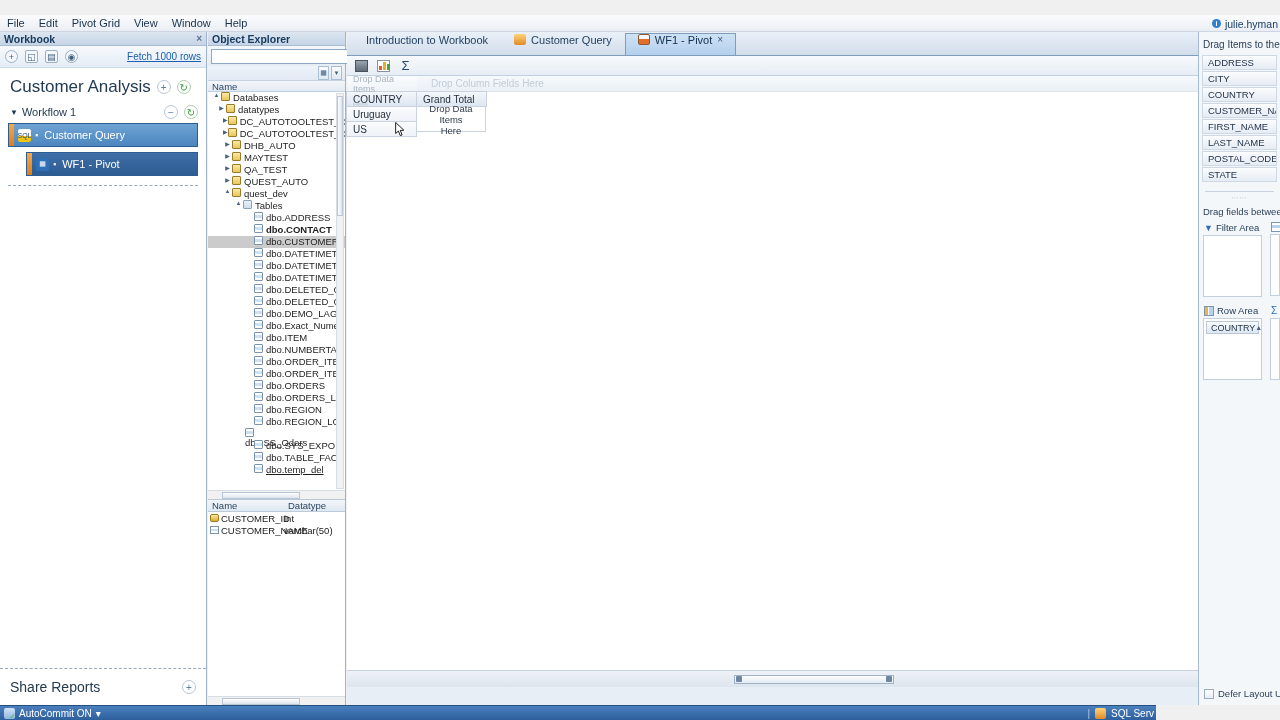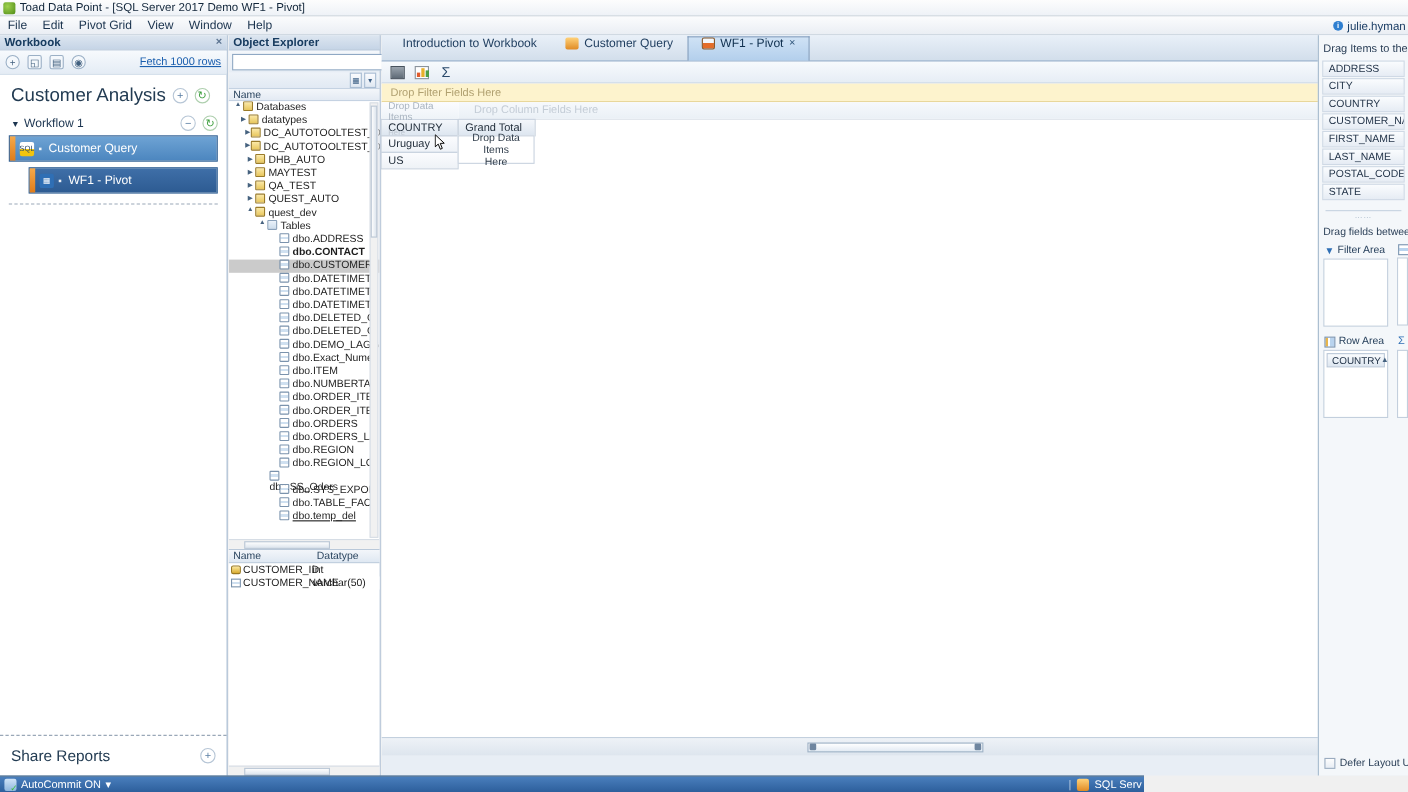--- a/index.html
+++ b/index.html
@@ -408,21 +408,21 @@
   }
   .cbox {
     width: 10px; height: 10px; border: 1px solid #9bacc0;
     background: linear-gradient(#fdfdfd,#e7edf4); flex: 0 0 auto;
   }
   .area-split { display: flex; }
   .area-split > div { flex: 1; min-width: 0; }
 
   
   .statusbar {
-    position: absolute; left: 0; bottom: 0; width: 1040px; height: 15px;
+    position: absolute; left: 0; bottom: 0; width: 1156px; height: 15px;
     background: linear-gradient(#4a7fbd,#2d5f9c);
     border-top: 1px solid #23507f;
     display: flex; align-items: center; color: #fff; font-size: 10px;
   }
   .sb-left { display: flex; align-items: center; gap: 4px; padding-left: 4px; }
   .sb-ico {
     width: 11px; height: 11px; border-radius: 2px;
     background: linear-gradient(#cfe3f7,#8fb6dd);
     position: relative;
   }
@@ -438,24 +438,20 @@
   .sb-db-ico {
     width: 11px; height: 11px; border-radius: 2px;
     background: linear-gradient(#ffd27a,#e08b25);
   }
 </style>
 </head>
 <body>
 
 <div class="app">
 
-  <div class="titlebar">
-    <div class="title-icon"></div>
-    <div class="title-text">Toad Data Point - [SQL Server 2017 Demo WF1 - Pivot]</div>
-  </div>
 
   <div class="menubar">
     <div class="menu-item">File</div>
     <div class="menu-item">Edit</div>
     <div class="menu-item">Pivot Grid</div>
     <div class="menu-item">View</div>
     <div class="menu-item">Window</div>
     <div class="menu-item">Help</div>
     <div class="userbox">
       <span class="user-dot">i</span>
@@ -736,21 +732,20 @@
       <div class="pt-ico pt-grid"></div>
       <div class="pt-ico pt-chart">
           <i></i>
           <i></i>
           <i></i>
         </div>
       <div class="pt-ico pt-sigma">Σ</div>
     </div>
 
     <div class="pivot-body">
-      <div class="filter-zone">Drop Filter Fields Here</div>
 
       <div class="datafield-row">
         <div class="dz-data" style="position:relative">
           <span>Drop Data Items</span>
           <span class="dz-none">Here</span>
         </div>
         <div class="dz-col">Drop Column Fields Here</div>
       </div>
 
       <div class="pivot-grid">

